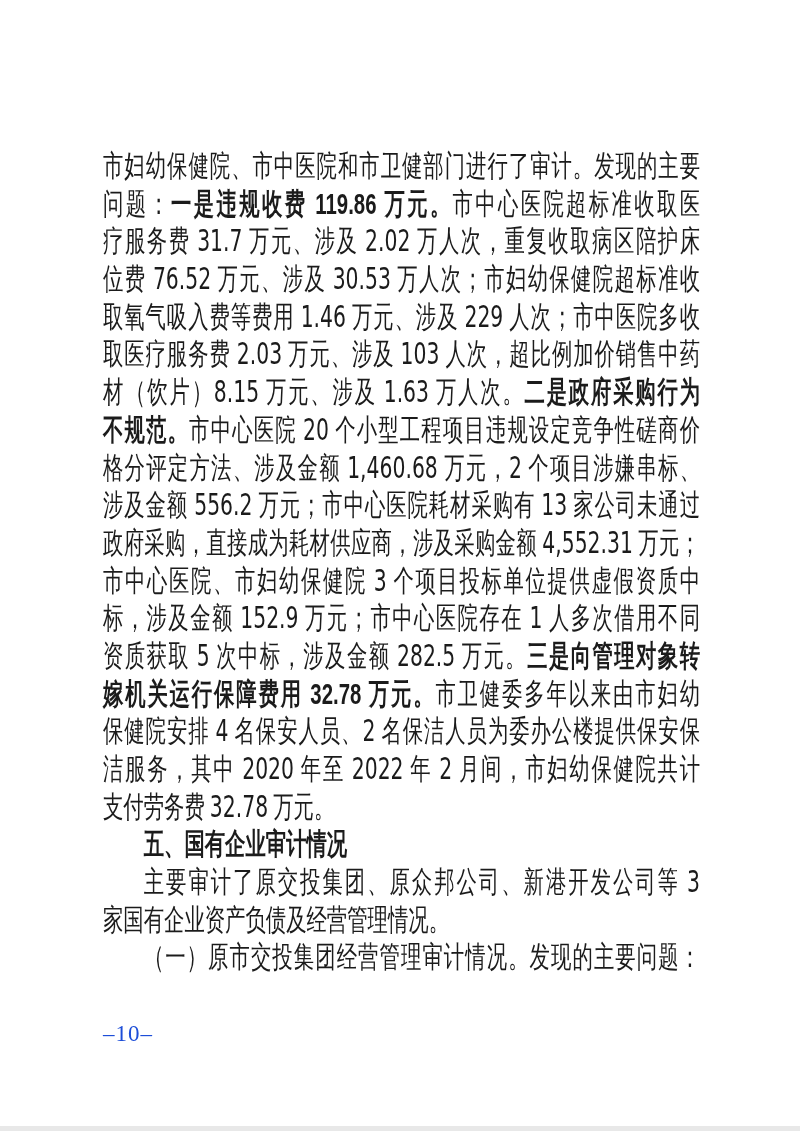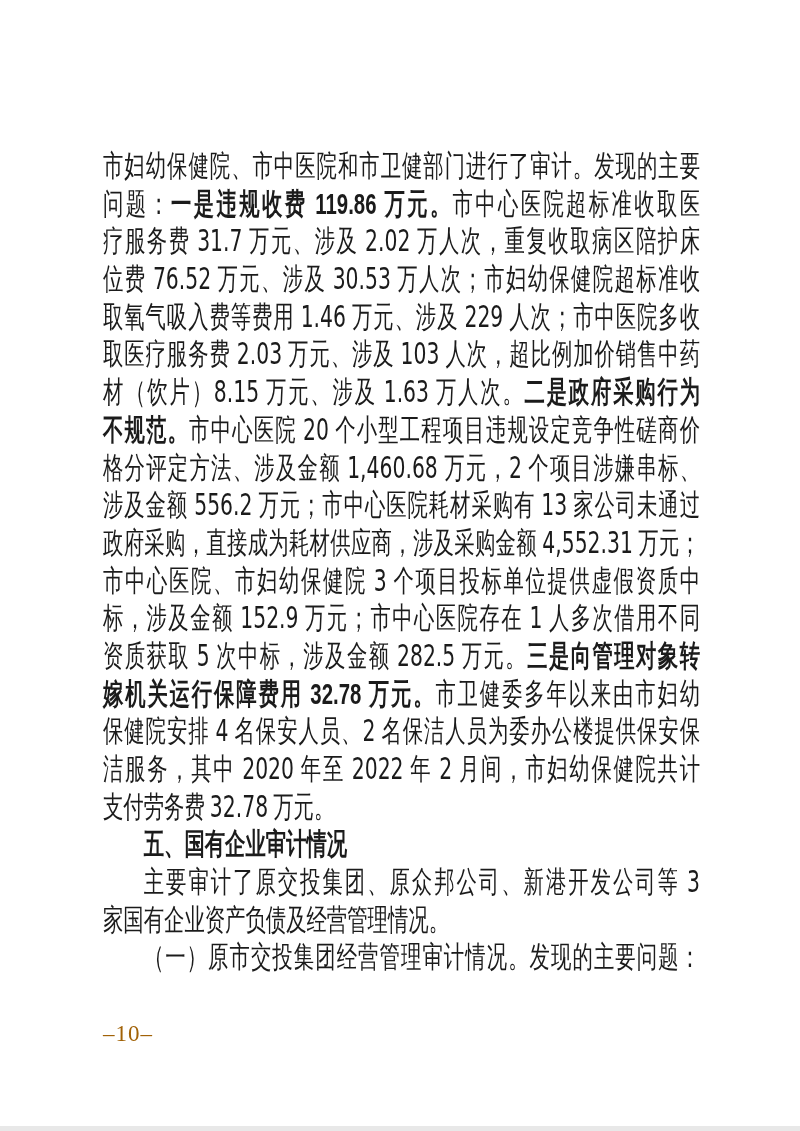--- a/index.html
+++ b/index.html
@@ -53,21 +53,21 @@
   .num {
     font-family: "DejaVu Sans", sans-serif;
   }
   .page-number {
     position: absolute;
     left: 103px;
     top: 1021px;
     font-size: 23px;
     letter-spacing: 1px;
     font-family: "Liberation Serif", serif;
-    color: #a16207;
+    color: #1d4ed8;
   }
 </style>
 </head>
 <body>
 
 <div class="page">
   <div class="textblock">
       <div class="line justify"><span class="fs">市妇幼保健院、市中医院和市卫健部门进行了审计。发现的主要</span></div>
       <div class="line justify"><span class="fs">问题：</span><span class="hei">一是违规收费 119.86 万元。</span><span class="fs">市中心医院超标准收取医</span></div>
       <div class="line justify"><span class="fs">疗服务费 <span class="num">31.7</span> 万元、涉及 <span class="num">2.02</span> 万人次，重复收取病区陪护床</span></div>

